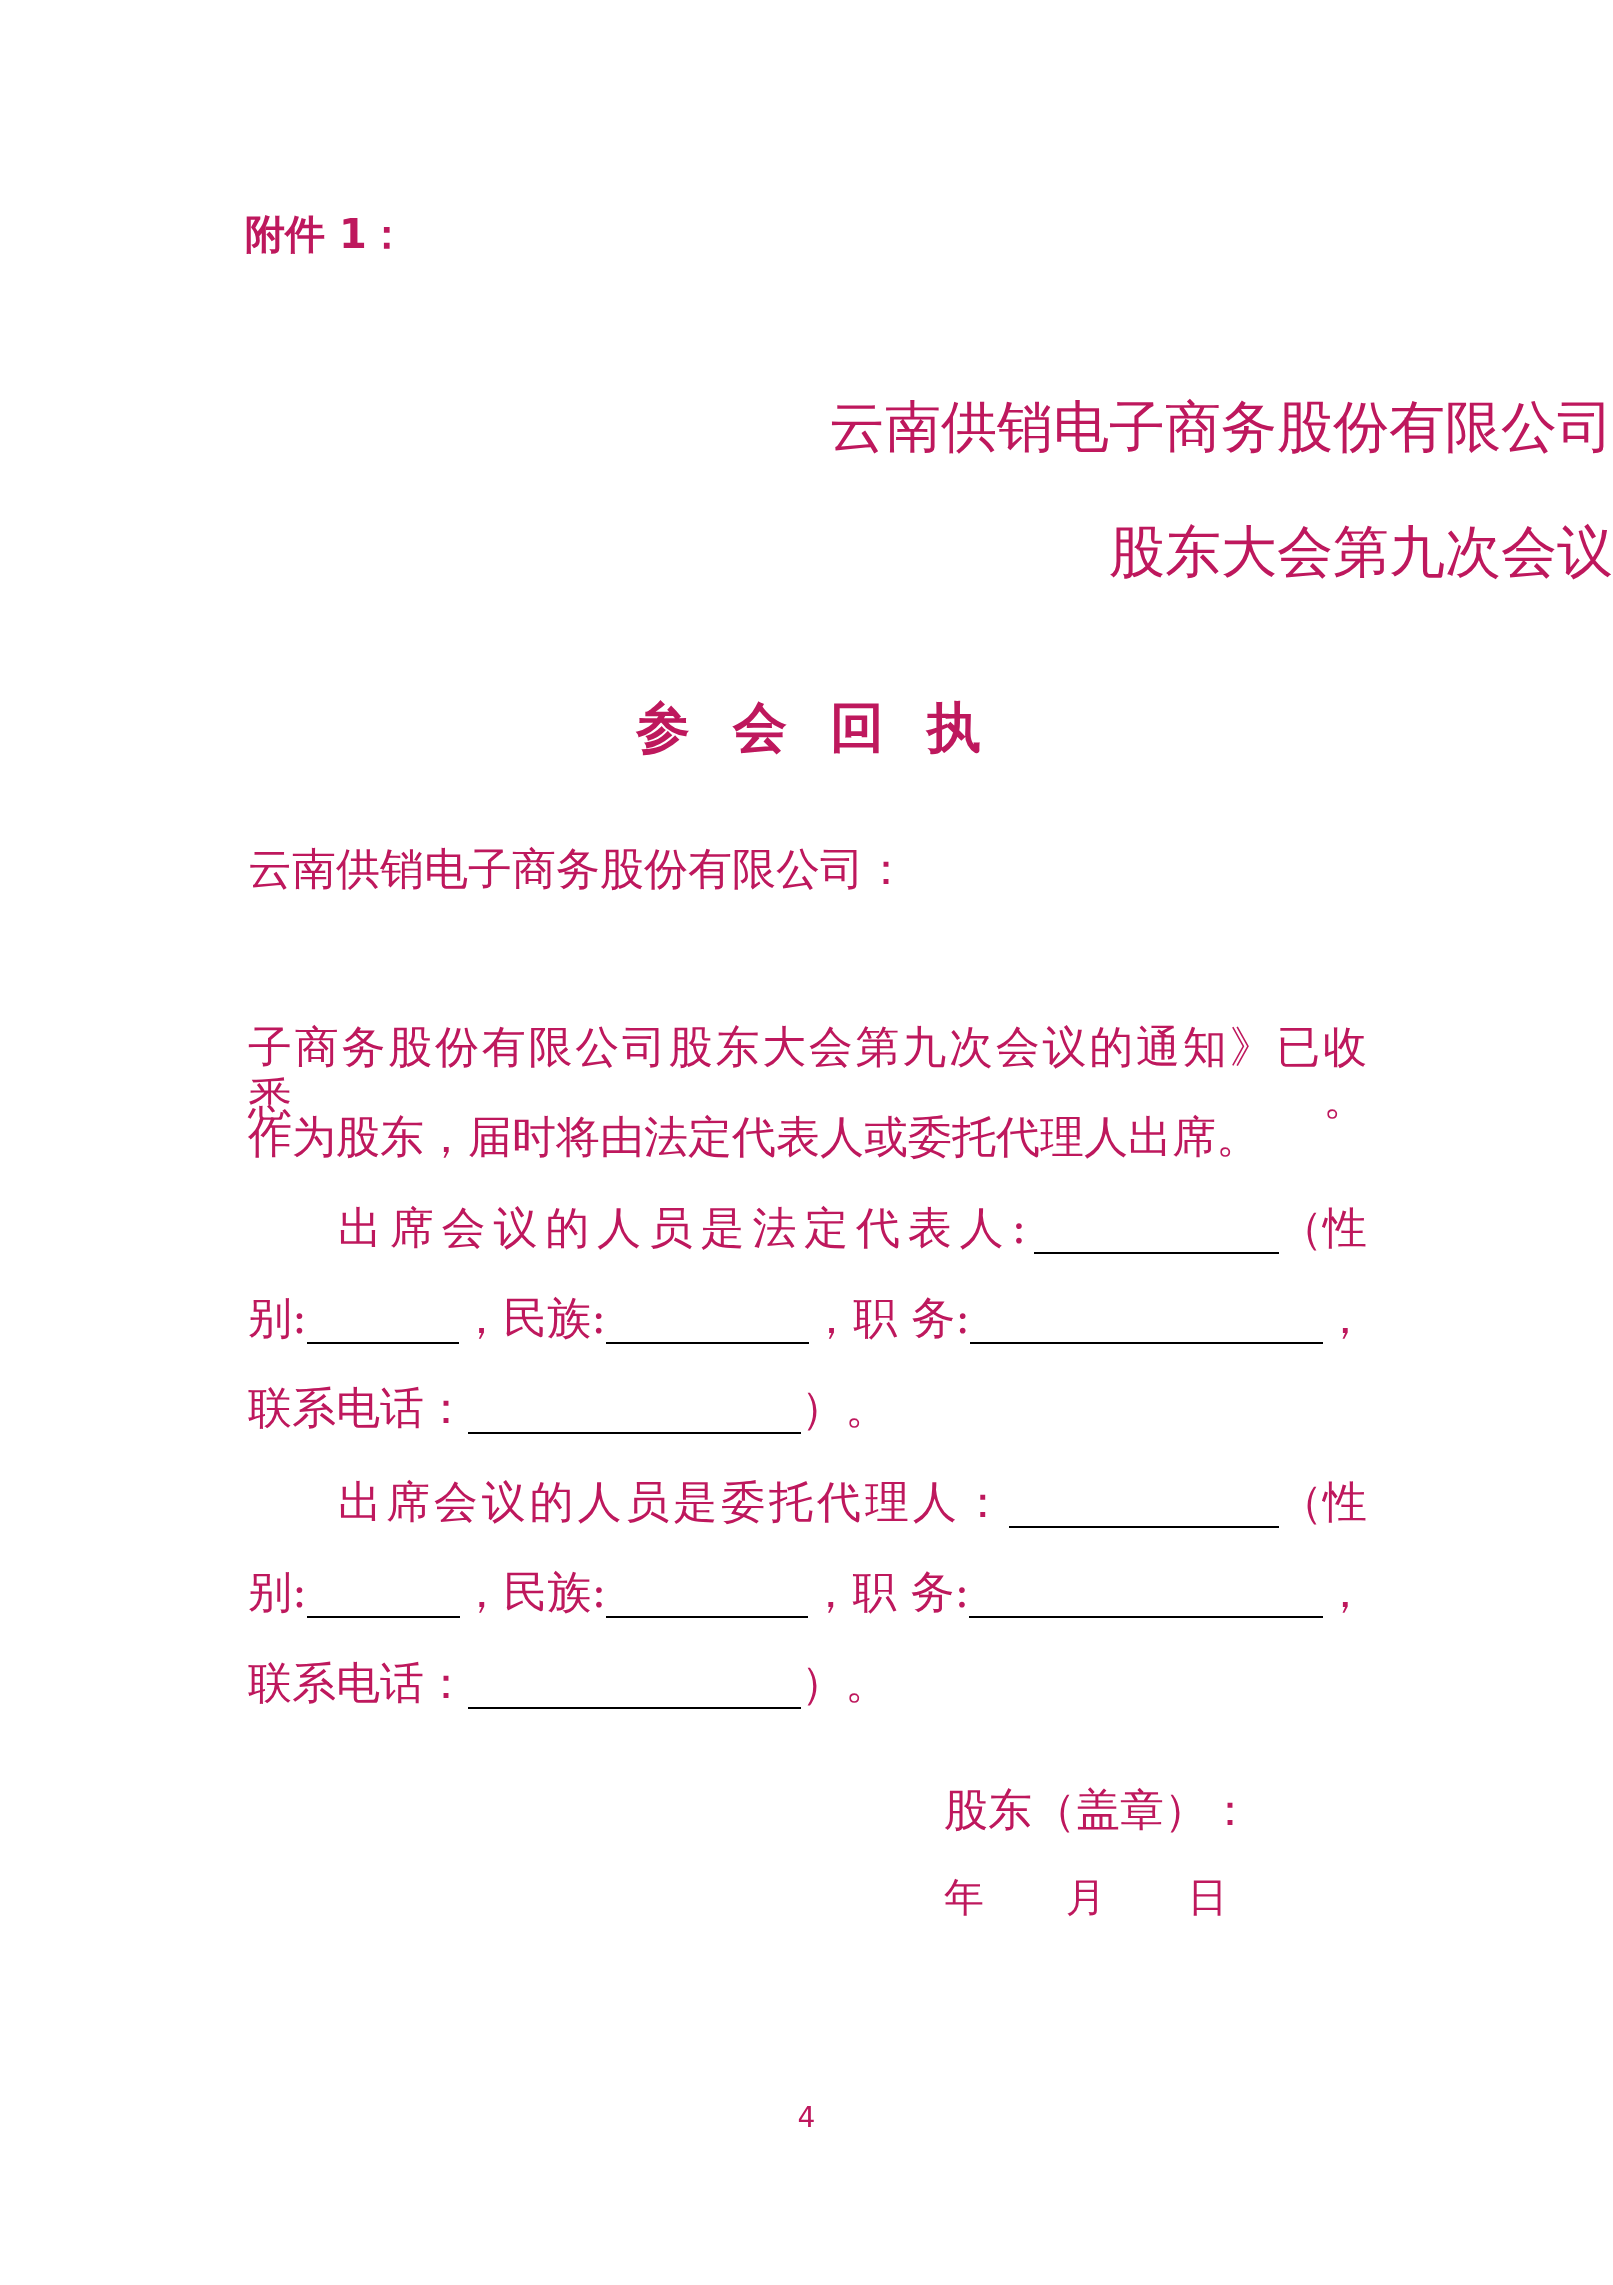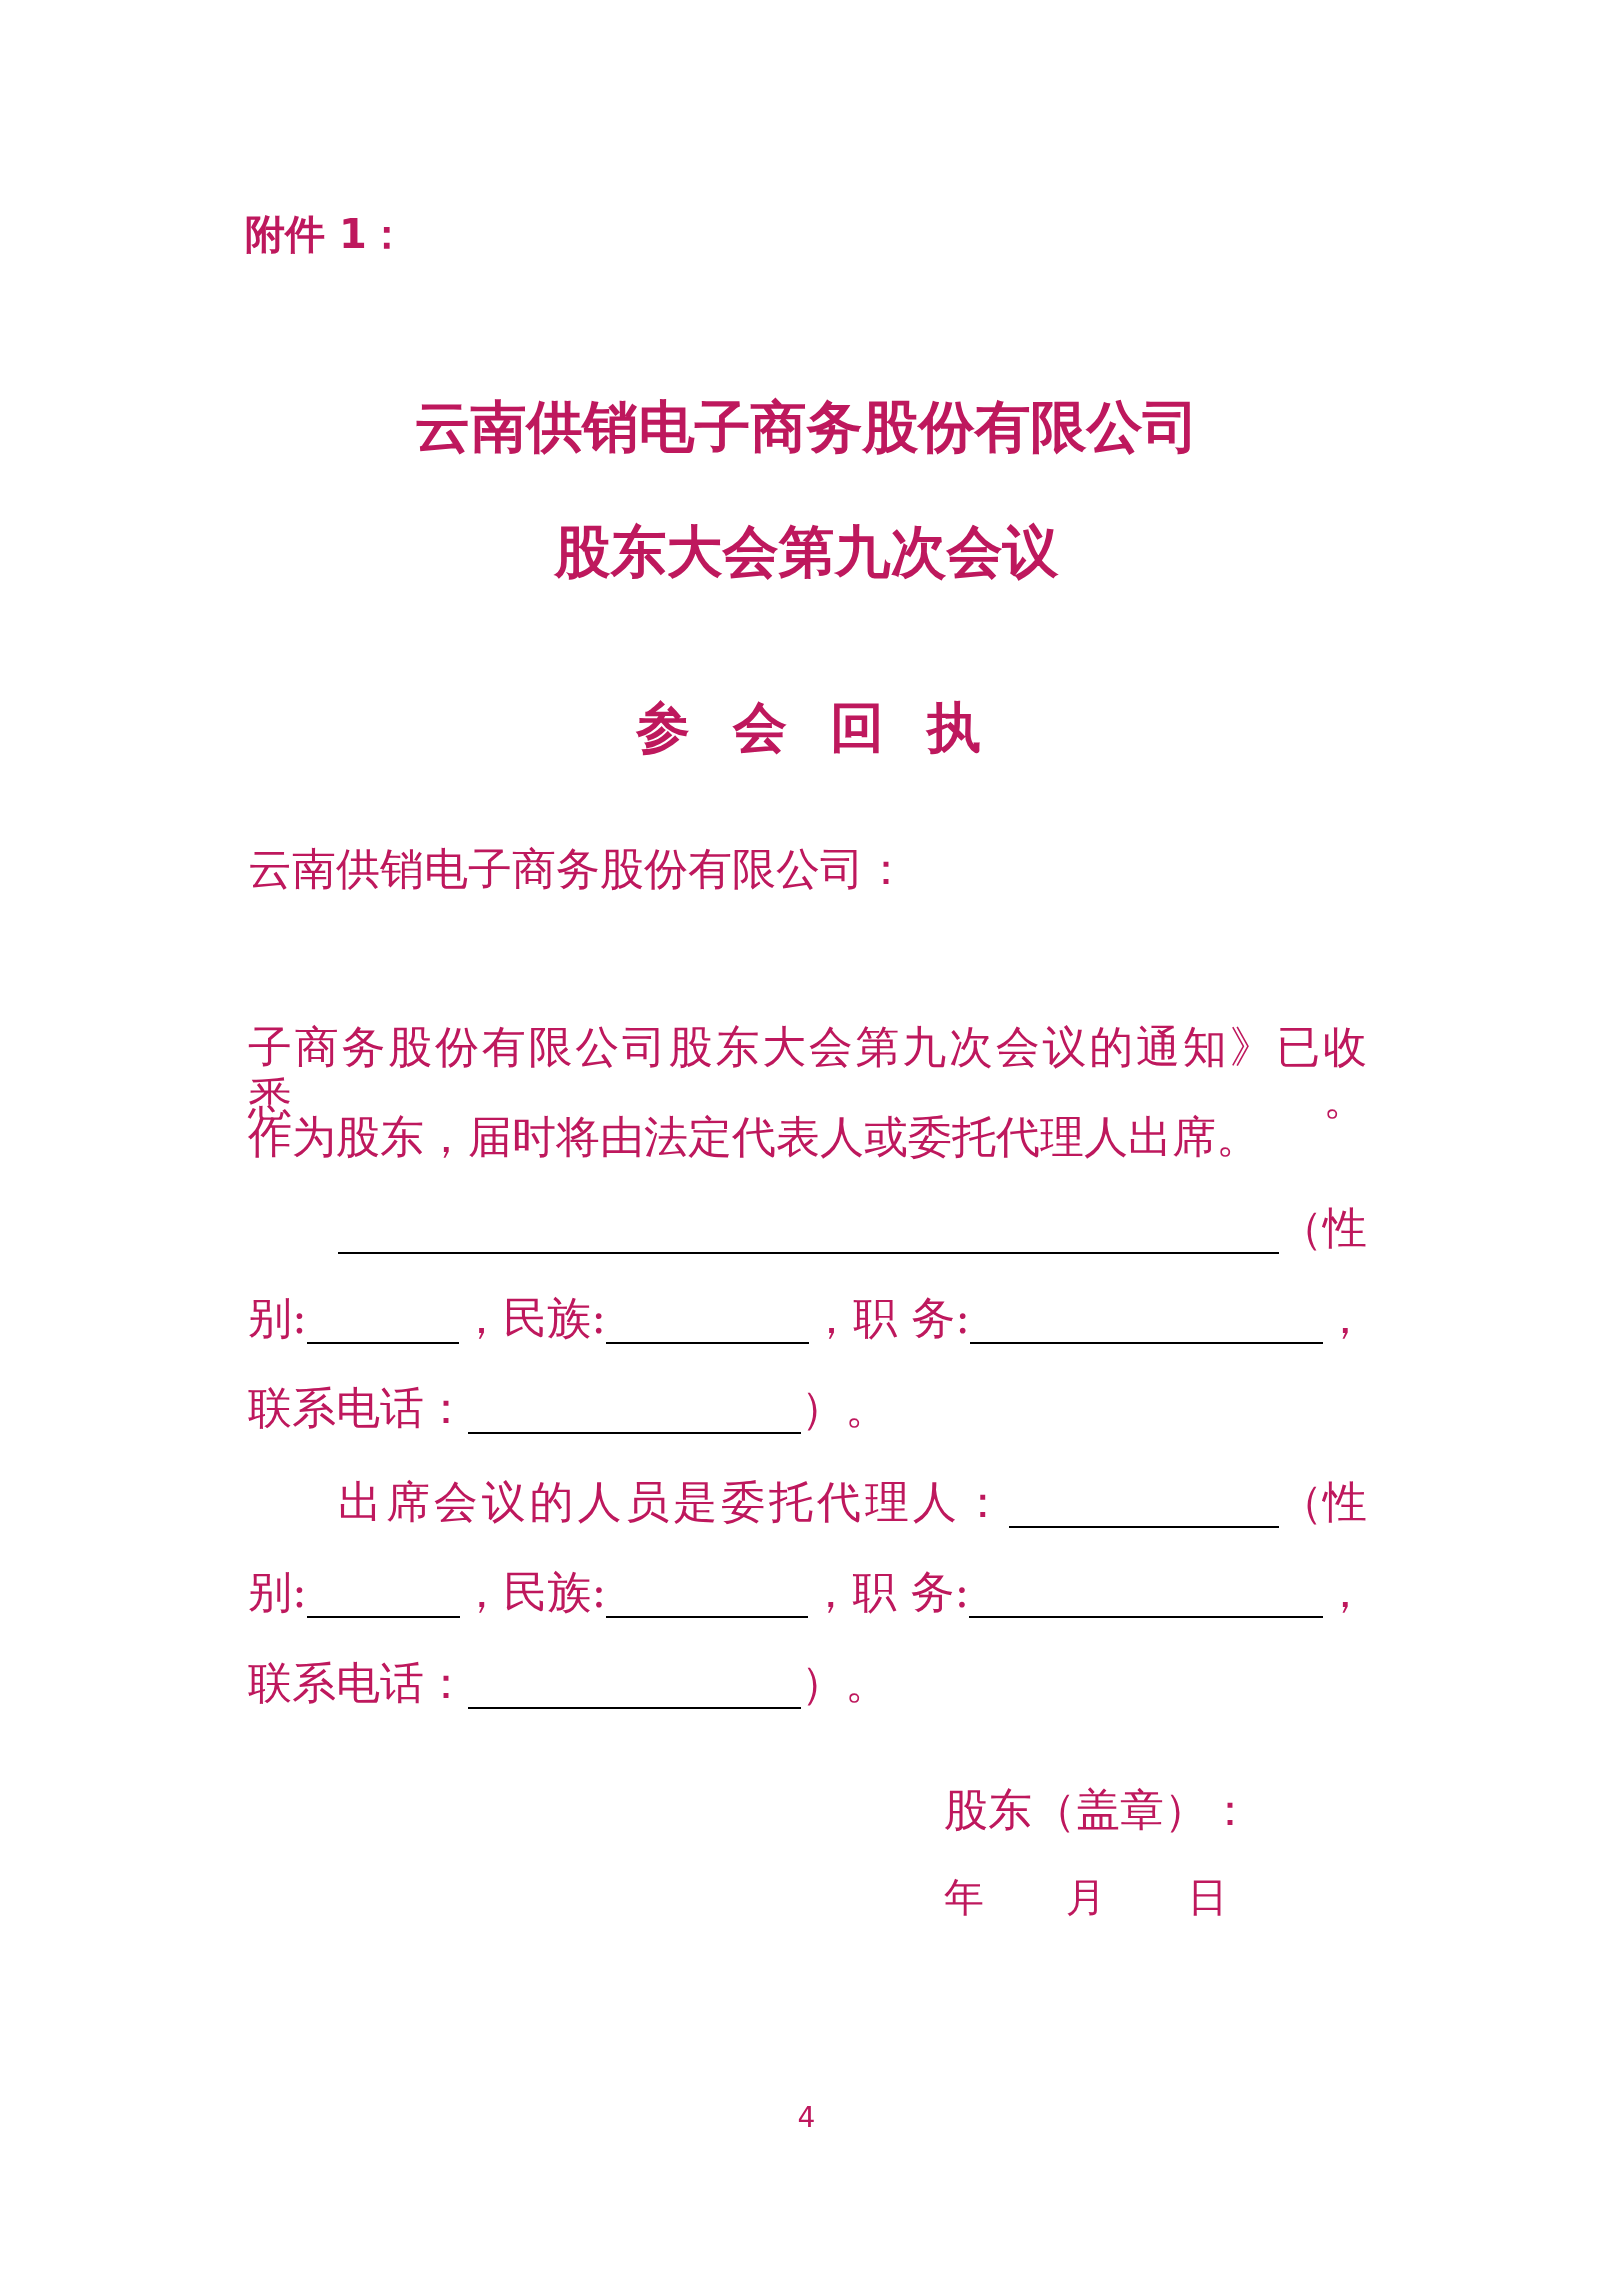--- a/index.html
+++ b/index.html
@@ -20,22 +20,22 @@
     left: 245px; top: 212px;
     font-family: "DejaVu Sans", sans-serif;
     font-weight: 700;
     font-size: 40px;
     line-height: 1.1;
   }
 
   
   .doc-title {
     left: 0; width: 1613px;
-    text-align: center;
-    font-weight: 700;
+    text-align: right;
+    font-weight: 400;
     font-size: 56px;
     line-height: 1.1;
   }
   .title-1 { top: 396px; }
   .title-2 { top: 521px; }
 
   .receipt-title {
     left: 0; top: 698px;
     width: 1613px;
     text-align: center;
@@ -116,21 +116,21 @@
   <div class="abs doc-title title-1">云南供销电子商务股份有限公司</div>
   <div class="abs doc-title title-2">股东大会第九次会议</div>
 
   <div class="abs receipt-title">参会回执</div>
 
   <div class="abs body-line salutation">云南供销电子商务股份有限公司：</div>
 
   <div class="abs body-line para-1 justify-line">子商务股份有限公司股东大会第九次会议的通知》已收悉。</div>
   <div class="abs body-line para-2">作为股东，届时将由法定代表人或委托代理人出席。</div>
 
-  <div class="abs form-line fl-5 fl-indent"><span class="blank" style="flex-grow: 1; flex-basis: 216px;"></span><span>（性</span></div>
+  <div class="abs form-line fl-5 fl-indent"><span class="spread2">出席会议的人员是法定代表人:</span><span class="blank" style="flex-grow: 1; flex-basis: 216px;"></span><span>（性</span></div>
   <div class="abs form-line fl-6"><span>别:</span><span class="blank" style="flex-grow: 1; flex-basis: 118px;"></span><span>，民族:</span><span class="blank" style="flex-grow: 1.35; flex-basis: 157px;"></span><span>，职 务:</span><span class="blank" style="flex-grow: 2.3; flex-basis: 274px;"></span><span>，</span></div>
   <div class="abs form-line fl-7"><span>联系电话：</span><span class="blank" style="width: 333px; flex: 0 1 auto;"></span><span>）。</span></div>
 
   <div class="abs form-line fl-8 fl-indent"><span class="spread1">出席会议的人员是委托代理人：</span><span class="blank" style="flex-grow: 1; flex-basis: 216px;"></span><span>（性</span></div>
   <div class="abs form-line fl-9"><span>别:</span><span class="blank" style="flex-grow: 1; flex-basis: 118px;"></span><span>，民族:</span><span class="blank" style="flex-grow: 1.3; flex-basis: 157px;"></span><span>，职 务:</span><span class="blank" style="flex-grow: 2.3; flex-basis: 274px;"></span><span>，</span></div>
   <div class="abs form-line fl-10"><span>联系电话：</span><span class="blank" style="width: 333px; flex: 0 1 auto;"></span><span>）。</span></div>
 
   <div class="abs stamp-line">股东（盖章）：</div>
 
   <div class="abs date-line">

